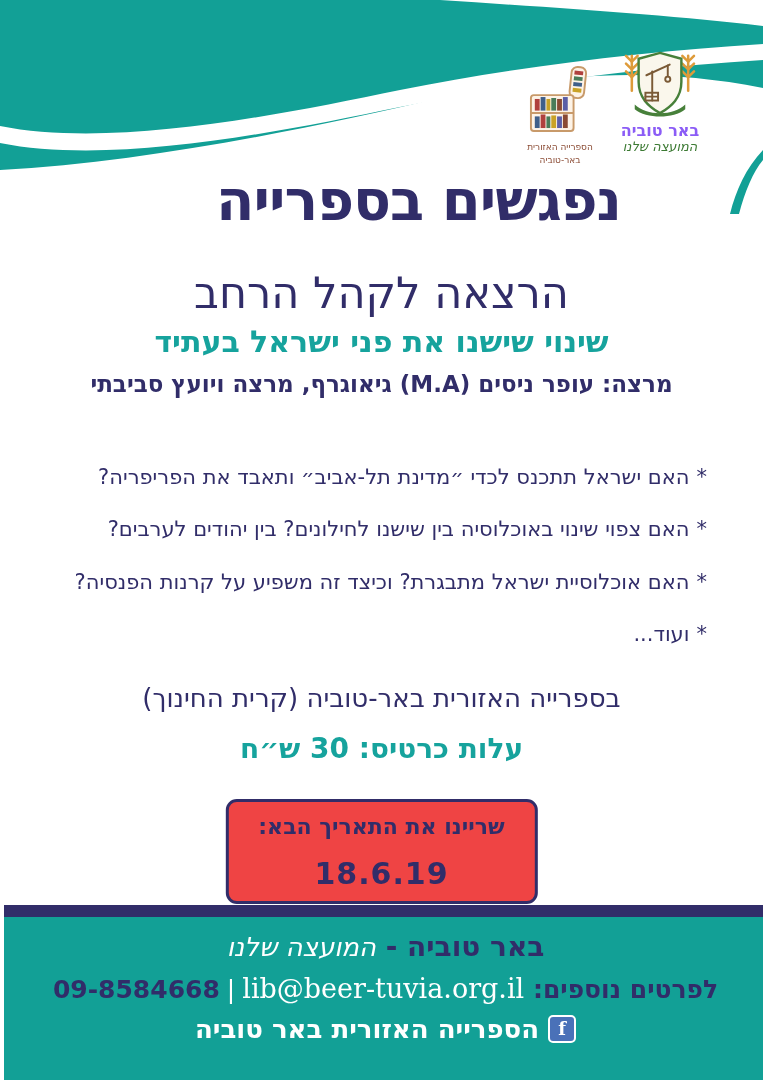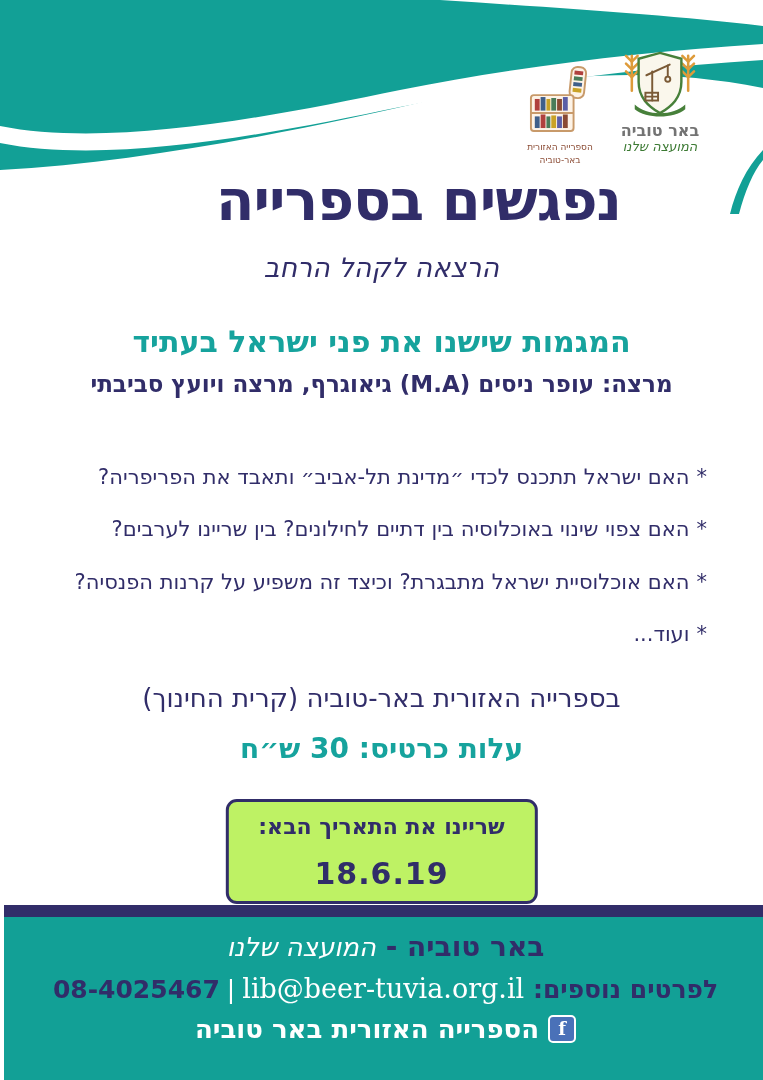--- a/index.html
+++ b/index.html
@@ -7,39 +7,39 @@
     position:relative;width:763px;height:1080px;background:#ffffff;
     overflow:hidden;font-family:"DejaVu Sans","Liberation Sans",sans-serif;
     margin:0 auto;direction:rtl;
   }
   
   .wave-svg{position:absolute;top:0;left:0;width:763px;height:230px;display:block;}
   
   .logo-library{position:absolute;top:62px;left:512px;width:96px;text-align:center;direction:rtl;}
   .logo-library .caption{font-size:9px;line-height:1.45;color:#8a4a33;margin-top:3px;}
   .logo-muni{position:absolute;top:50px;left:608px;width:104px;text-align:center;direction:rtl;}
-  .logo-muni .name{font-size:16px;font-weight:800;color:#737373;line-height:1.05;margin-top:1px;}
+  .logo-muni .name{font-size:16px;font-weight:800;color:#8b5cf6;line-height:1.05;margin-top:1px;}
   .logo-muni .slogan{font-size:13px;font-style:italic;color:#3c7a33;line-height:1.1;}
   
   .abs{position:absolute;left:0;width:100%;text-align:center;color:#312d69;}
   .title{top:168px;font-size:56px;font-weight:800;letter-spacing:-1px;margin-left:37px;}
-  .subtitle-script{top:252px;font-size:27px;font-style:italic;font-weight:500;}
+  .subtitle-script{top:268px;font-size:43px;font-weight:500;}
   .topic{top:324px;font-size:30px;font-weight:800;color:#16a39d;}
   .lecturer{top:371px;font-size:23px;font-weight:800;}
   .bullets{position:absolute;top:464px;right:56px;left:40px;direction:rtl;text-align:right;color:#312d69;}
   .bullet{font-size:21px;margin-bottom:25px;line-height:1.3;font-weight:400;}
   .bullet .star{margin-left:7px;}
   .datetime{top:636px;font-size:30px;font-weight:800;}
   .location{top:683px;font-size:26px;font-weight:400;}
   .price{top:732px;font-size:28px;font-weight:800;color:#16a39d;}
   
   .std-box{
     position:absolute;top:799px;left:50%;transform:translateX(-50%);
     border:3px solid #312d69;border-radius:11px;padding:12px 30px 10px;
-    text-align:center;color:#312d69;background:#bef264;min-width:245px;
+    text-align:center;color:#312d69;background:#ef4444;min-width:245px;
   }
   .std-label{font-size:22px;font-weight:800;line-height:1.2;}
   .std-date{font-size:30px;font-weight:800;letter-spacing:1px;margin-top:16px;}
   
   .footer{position:absolute;left:4px;bottom:0;width:100%;height:175px;}
   .footer-bar{height:12px;background:#312d69;}
   .footer-teal{height:163px;background:#12a096;text-align:center;direction:rtl;}
   .f-line1{padding-top:13px;font-size:28px;line-height:1.2;}
   .f-line1 .brand-bold{color:#312d69;font-weight:800;}
   .f-line1 .brand-script{color:#ffffff;font-style:italic;font-size:26px;}
@@ -128,29 +128,29 @@
         <rect x="27" y="44" width="13" height="8"></rect>
         <line x1="27" y1="48" x2="40" y2="48"></line>
       </g>
     </svg>
     <div class="name">באר טוביה</div>
     <div class="slogan">המועצה שלנו</div>
   </div>
 
   <div class="abs title">נפגשים בספרייה</div>
   <div class="abs subtitle-script">הרצאה לקהל הרחב</div>
-  <div class="abs topic">המגמות שישנו את פני ישראל בעתיד</div>
+  <div class="abs topic">שינוי שישנו את פני ישראל בעתיד</div>
   <div class="abs lecturer">מרצה: עופר ניסים (M.A) גיאוגרף, מרצה ויועץ סביבתי</div>
 
   <div class="bullets">
     <div class="bullet">
       <span class="star">*</span><span>האם ישראל תתכנס לכדי ״מדינת תל-אביב״ ותאבד את הפריפריה?</span>
     </div>
     <div class="bullet">
-      <span class="star">*</span><span>האם צפוי שינוי באוכלוסיה בין דתיים לחילונים? בין שריינו לערבים?</span>
+      <span class="star">*</span><span>האם צפוי שינוי באוכלוסיה בין שישנו לחילונים? בין יהודים לערבים?</span>
     </div>
     <div class="bullet">
       <span class="star">*</span><span>האם אוכלוסיית ישראל מתבגרת? וכיצד זה משפיע על קרנות הפנסיה?</span>
     </div>
     <div class="bullet">
       <span class="star">*</span><span>ועוד...</span>
     </div>
   </div>
 
   <div class="abs location">בספרייה האזורית באר-טוביה (קרית החינוך)</div>
@@ -161,21 +161,21 @@
     <div class="std-date">18.6.19</div>
   </div>
 
   <div class="footer">
     <div class="footer-bar"></div>
     <div class="footer-teal">
       <div class="f-line1">
         <span class="brand-bold">באר טוביה - </span><span class="brand-script">המועצה שלנו</span>
       </div>
       <div class="f-line2">
-        <span class="contact">לפרטים נוספים: </span><span class="phone ltr">08-4025467</span><span class="sep">|</span><span class="email ltr">lib@beer-tuvia.org.il</span>
+        <span class="contact">לפרטים נוספים: </span><span class="phone ltr">09-8584668</span><span class="sep">|</span><span class="email ltr">lib@beer-tuvia.org.il</span>
       </div>
       <div class="f-line3">
         <span class="fb-icon">f</span>
         <span>הספרייה האזורית באר טוביה</span>
       </div>
     </div>
   </div>
 
 </div>
 

